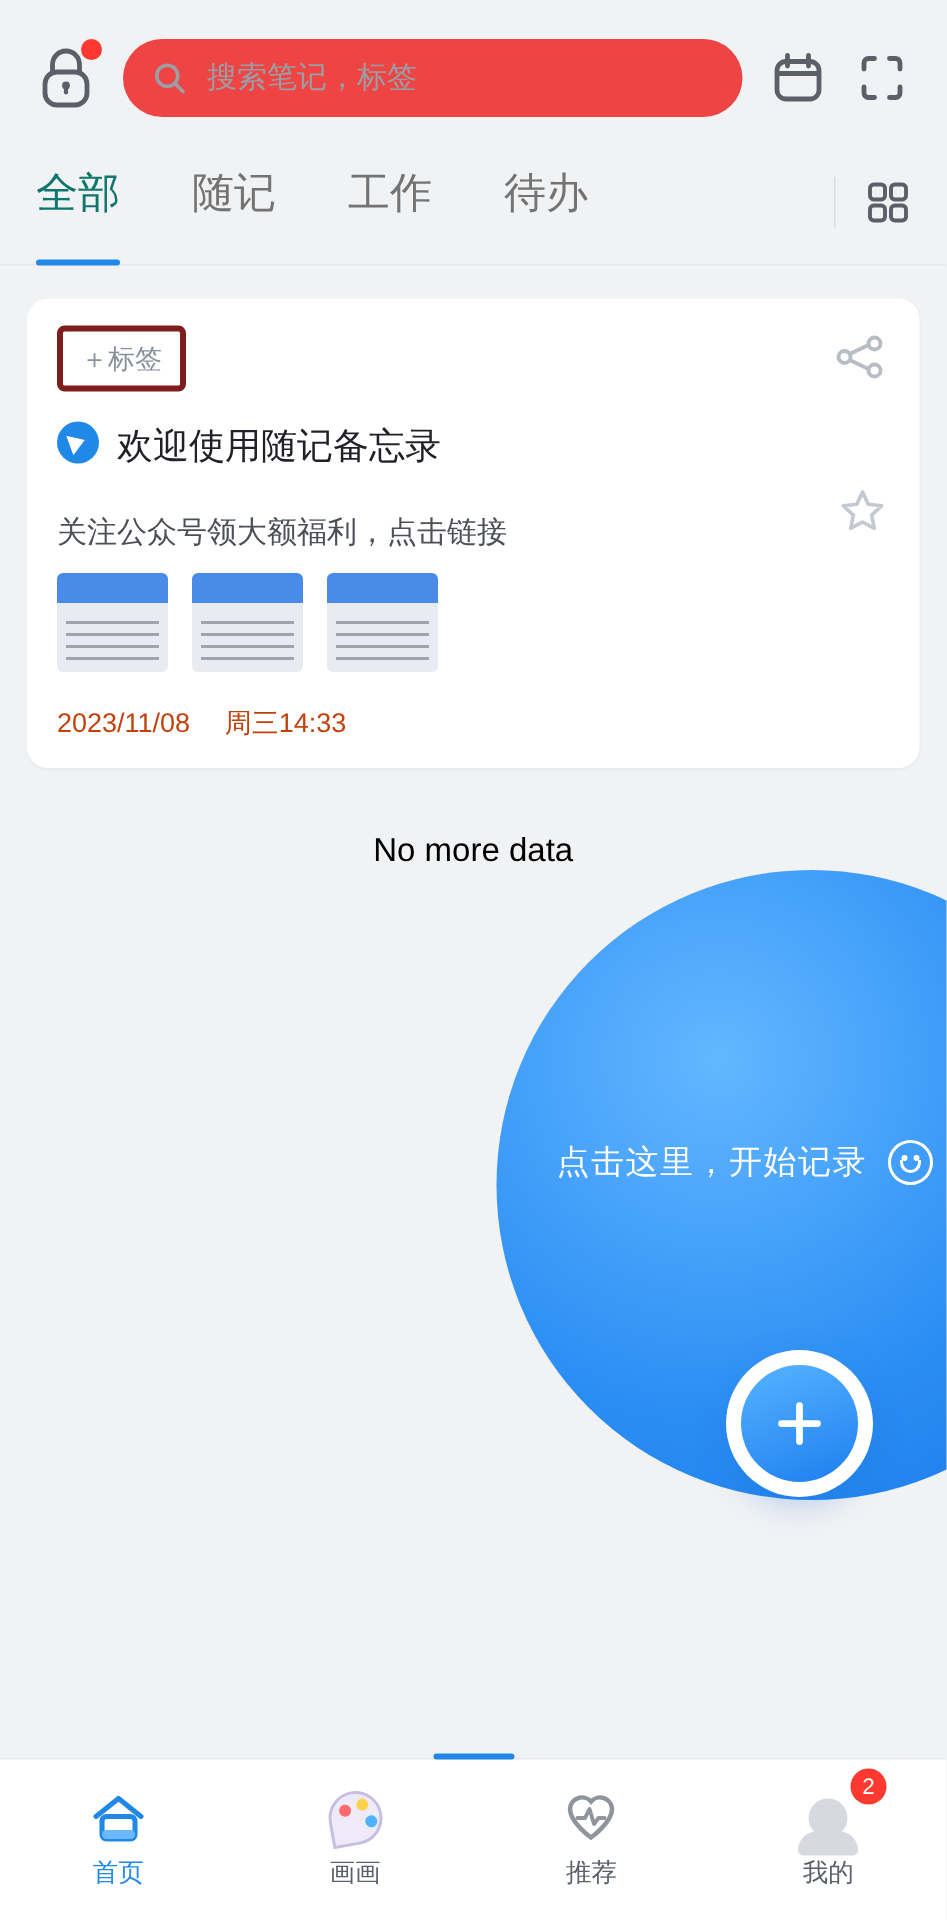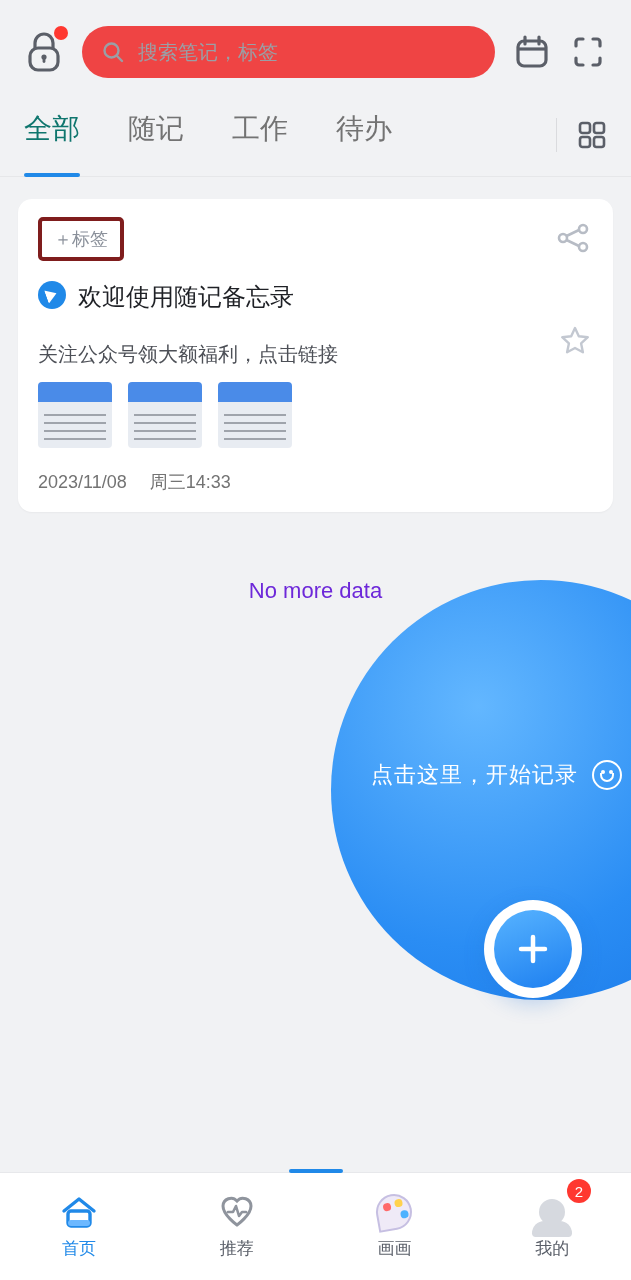--- a/index.html
+++ b/index.html
@@ -82,24 +82,24 @@
     .thumbs { display: flex; gap: 16px; margin-top: 14px; }
     .thumb {
       width: 74px; height: 66px; border-radius: 4px;
       background: linear-gradient(180deg,#4a8be8 0%,#4a8be8 30%,#e8ecf2 30%,#e8ecf2 100%);
       position: relative; flex: none;
     }
     .thumb::after {
       content: ""; position: absolute; left: 6px; right: 6px; top: 32px; bottom: 6px;
       background: repeating-linear-gradient(180deg,#9fa4ac 0 2px,transparent 2px 8px);
     }
-    .card-ts { margin-top: 22px; font-size: 18px; color: #737373; }
+    .card-ts { margin-top: 22px; font-size: 18px; color: #c2410c; }
     .card-ts span + span { margin-left: 18px; }
 
-    .nomore { text-align: center; margin-top: 66px; font-size: 22px; color: #6d28d9; }
+    .nomore { text-align: center; margin-top: 42px; font-size: 22px; color: #000000; }
 
     
     .bubble {
       position: absolute; width: 420px; height: 420px; border-radius: 50%;
       right: -120px; top: 580px;
       background: radial-gradient(circle at 35% 30%, #63b7ff 0%, #2a8df4 60%, #1a79e8 100%);
       display: flex; align-items: center; justify-content: flex-start;
       padding-left: 40px;
     }
     .bubble-row { display: flex; align-items: center; gap: 14px; margin-top: -30px; }
@@ -280,39 +280,39 @@
         <path d="M4 16L19 4l15 12" stroke="#2089e8" stroke-width="3.4" stroke-linecap="round" stroke-linejoin="round"></path>
         <rect x="8" y="16" width="22" height="15" rx="3" stroke="#2089e8" stroke-width="3.4"></rect>
         <rect x="8" y="25" width="22" height="6" rx="3" fill="#6cb8ff"></rect>
       </svg>
     </div>
     <span>首页</span>
   </div>
 
   <div class="nav-item">
     <div class="nav-ico">
-      <svg width="38" height="34" viewBox="0 0 38 34" fill="none">
-        <path d="M19 30S5 20 5 11a8 8 0 0 1 14-5 8 8 0 0 1 14 5c0 9-14 19-14 19z" stroke="#8f949d" stroke-width="3"></path>
-        <path d="M10 17h5l3-6 3 10 3-4h4" stroke="#8f949d" stroke-width="2.6" stroke-linecap="round" stroke-linejoin="round"></path>
-      </svg>
-    </div>
-    <span>推荐</span>
-  </div>
-
-  <div class="nav-item">
-    <div class="nav-ico">
       <div class="palette">
         <span></span>
           <span></span>
           <span></span>
       </div>
     </div>
     <span>画画</span>
   </div>
 
   <div class="nav-item">
     <div class="nav-ico">
+      <svg width="38" height="34" viewBox="0 0 38 34" fill="none">
+        <path d="M19 30S5 20 5 11a8 8 0 0 1 14-5 8 8 0 0 1 14 5c0 9-14 19-14 19z" stroke="#8f949d" stroke-width="3"></path>
+        <path d="M10 17h5l3-6 3 10 3-4h4" stroke="#8f949d" stroke-width="2.6" stroke-linecap="round" stroke-linejoin="round"></path>
+      </svg>
+    </div>
+    <span>推荐</span>
+  </div>
+
+  <div class="nav-item">
+    <div class="nav-ico">
       <div class="avatar"></div>
     </div>
     <span>我的</span>
     <span class="badge">2</span>
   </div>
 </div>
 
 </body></html>

